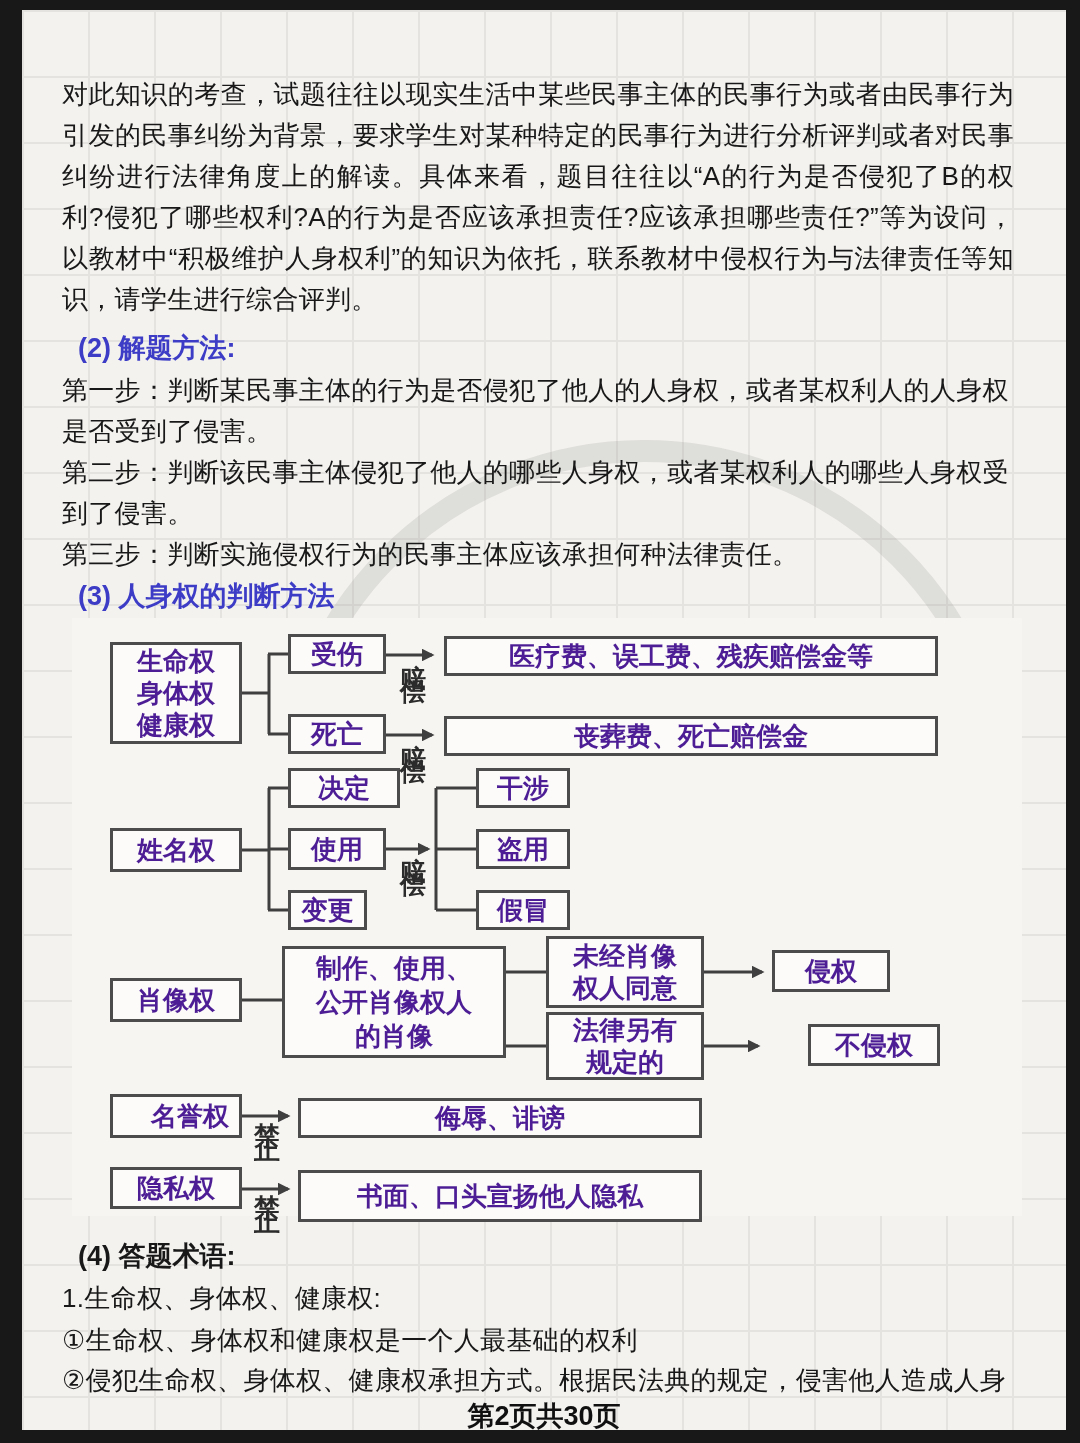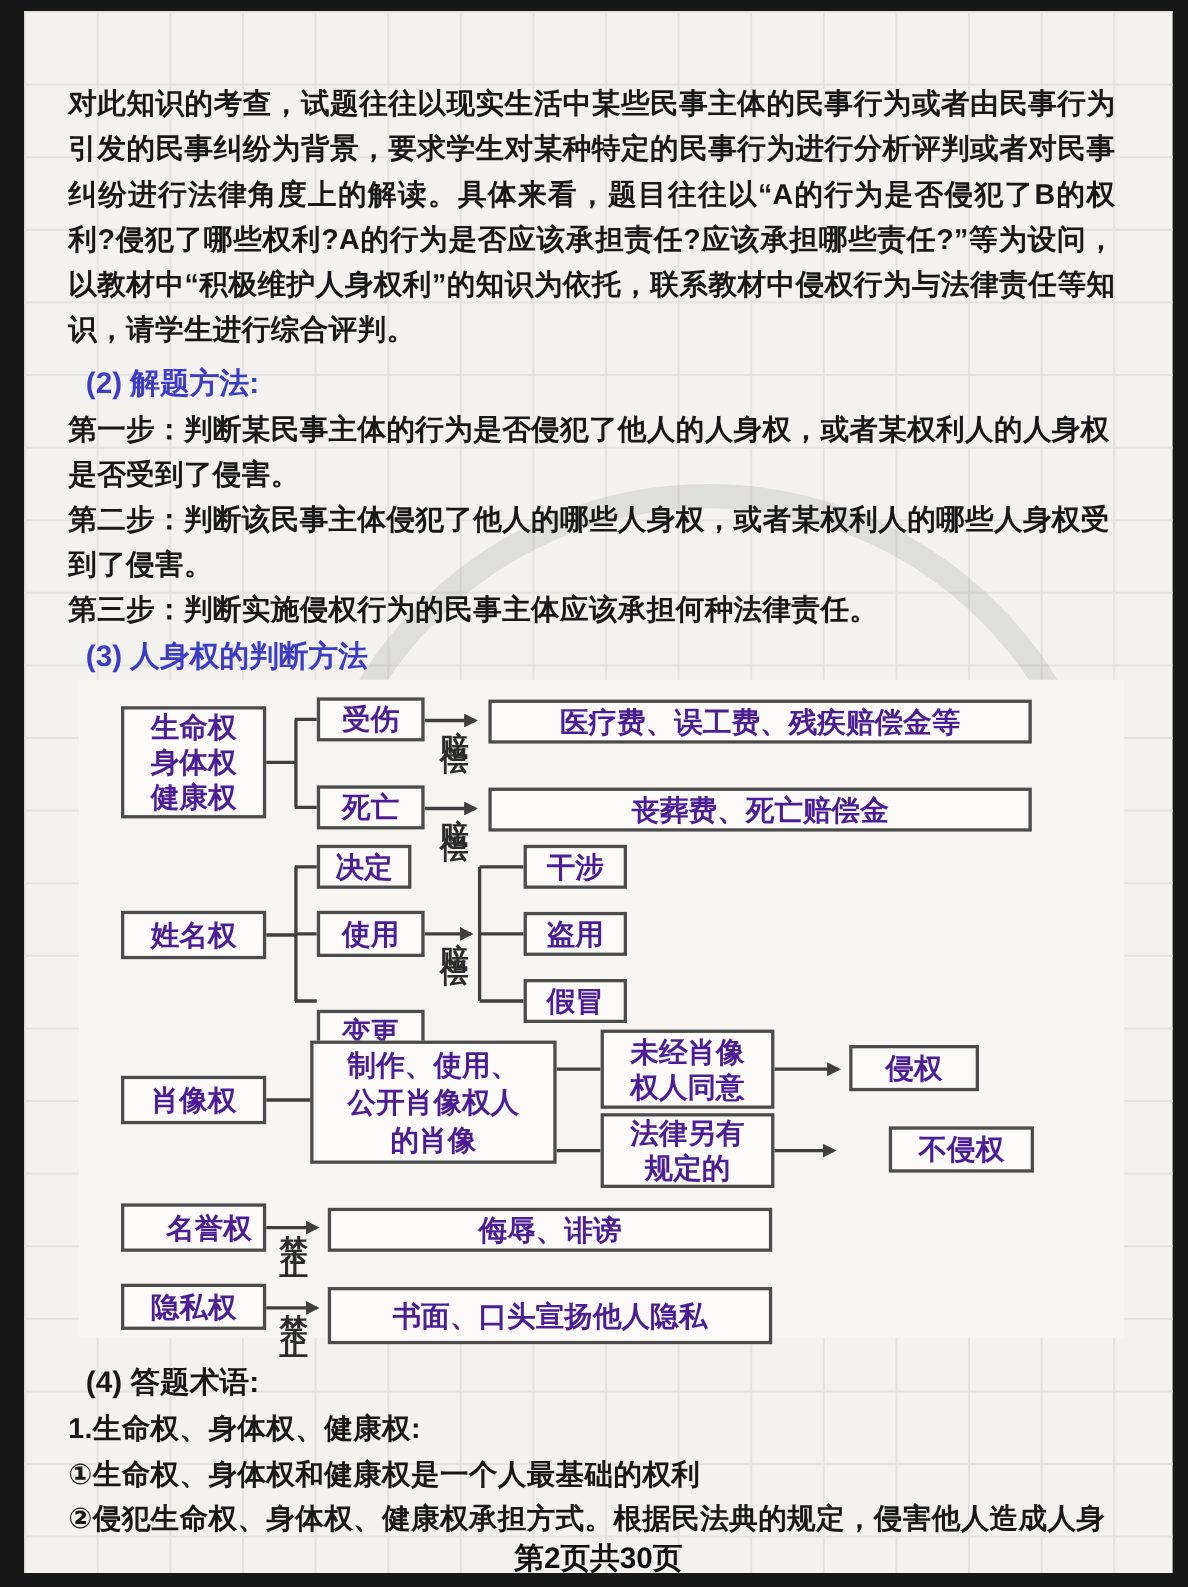--- a/index.html
+++ b/index.html
@@ -22,21 +22,21 @@
   }
   .watermark{
     position:absolute;left:250px;top:430px;width:700px;height:700px;
     border:22px solid rgba(152,150,146,0.22);
     border-radius:50%;
     z-index:0;
   }
   .tblock{position:absolute;margin:0;z-index:1;}
   .body{
     font-size:26px;line-height:41px;color:#181818;
-    letter-spacing:0.3px;font-weight:700;
+    letter-spacing:0.3px;font-weight:400;
   }
   .blue{color:#3c3cc6;font-weight:600;font-size:27px;line-height:41px;}
   .black-h{color:#181818;font-weight:600;font-size:27px;line-height:41px;}
   .intro{top:64px;left:40px;right:52px;text-align:justify;}
   .h2{top:318px;left:56px;}
   .s1{top:360px;left:40px;right:52px;}
   .s2{top:442px;left:40px;right:52px;}
   .s3{top:524px;left:40px;right:52px;}
   .h3{top:566px;left:56px;}
   .h4{top:1226px;left:56px;}
@@ -66,23 +66,23 @@
   }
   
   .g1-src{left:38px;top:24px;width:132px;height:102px;}
   .g1-b1{left:216px;top:16px;width:98px;height:40px;}
   .g1-b2{left:216px;top:96px;width:98px;height:40px;}
   .g1-r1{left:372px;top:18px;width:494px;height:40px;}
   .g1-r2{left:372px;top:98px;width:494px;height:40px;}
   .g1-lab1{left:324px;top:0px;width:36px;height:78px;}
   .g1-lab2{left:324px;top:80px;width:36px;height:78px;}
   .g2-src{left:38px;top:210px;width:132px;height:44px;}
-  .g2-b1{left:216px;top:150px;width:86px;height:40px;}
+  .g2-b1{left:216px;top:150px;width:112px;height:40px;}
   .g2-b2{left:216px;top:210px;width:98px;height:42px;}
-  .g2-b3{left:216px;top:272px;width:98px;height:40px;margin-top:28px;}
+  .g2-b3{left:216px;top:272px;width:79px;height:40px;}
   .g2-lab{left:324px;top:192px;width:36px;height:80px;}
   .g2-r1{left:404px;top:150px;width:94px;height:40px;}
   .g2-r2{left:404px;top:211px;width:94px;height:40px;}
   .g2-r3{left:404px;top:272px;width:94px;height:40px;}
   .g3-src{left:38px;top:360px;width:132px;height:44px;}
   .g3-mid{left:210px;top:328px;width:224px;height:112px;line-height:34px;}
   .g3-c1{left:474px;top:318px;width:158px;height:72px;}
   .g3-r1{left:700px;top:332px;width:118px;height:42px;}
   .g3-c2{left:474px;top:394px;width:158px;height:68px;}
   .g3-r2{left:736px;top:406px;width:132px;height:42px;}

